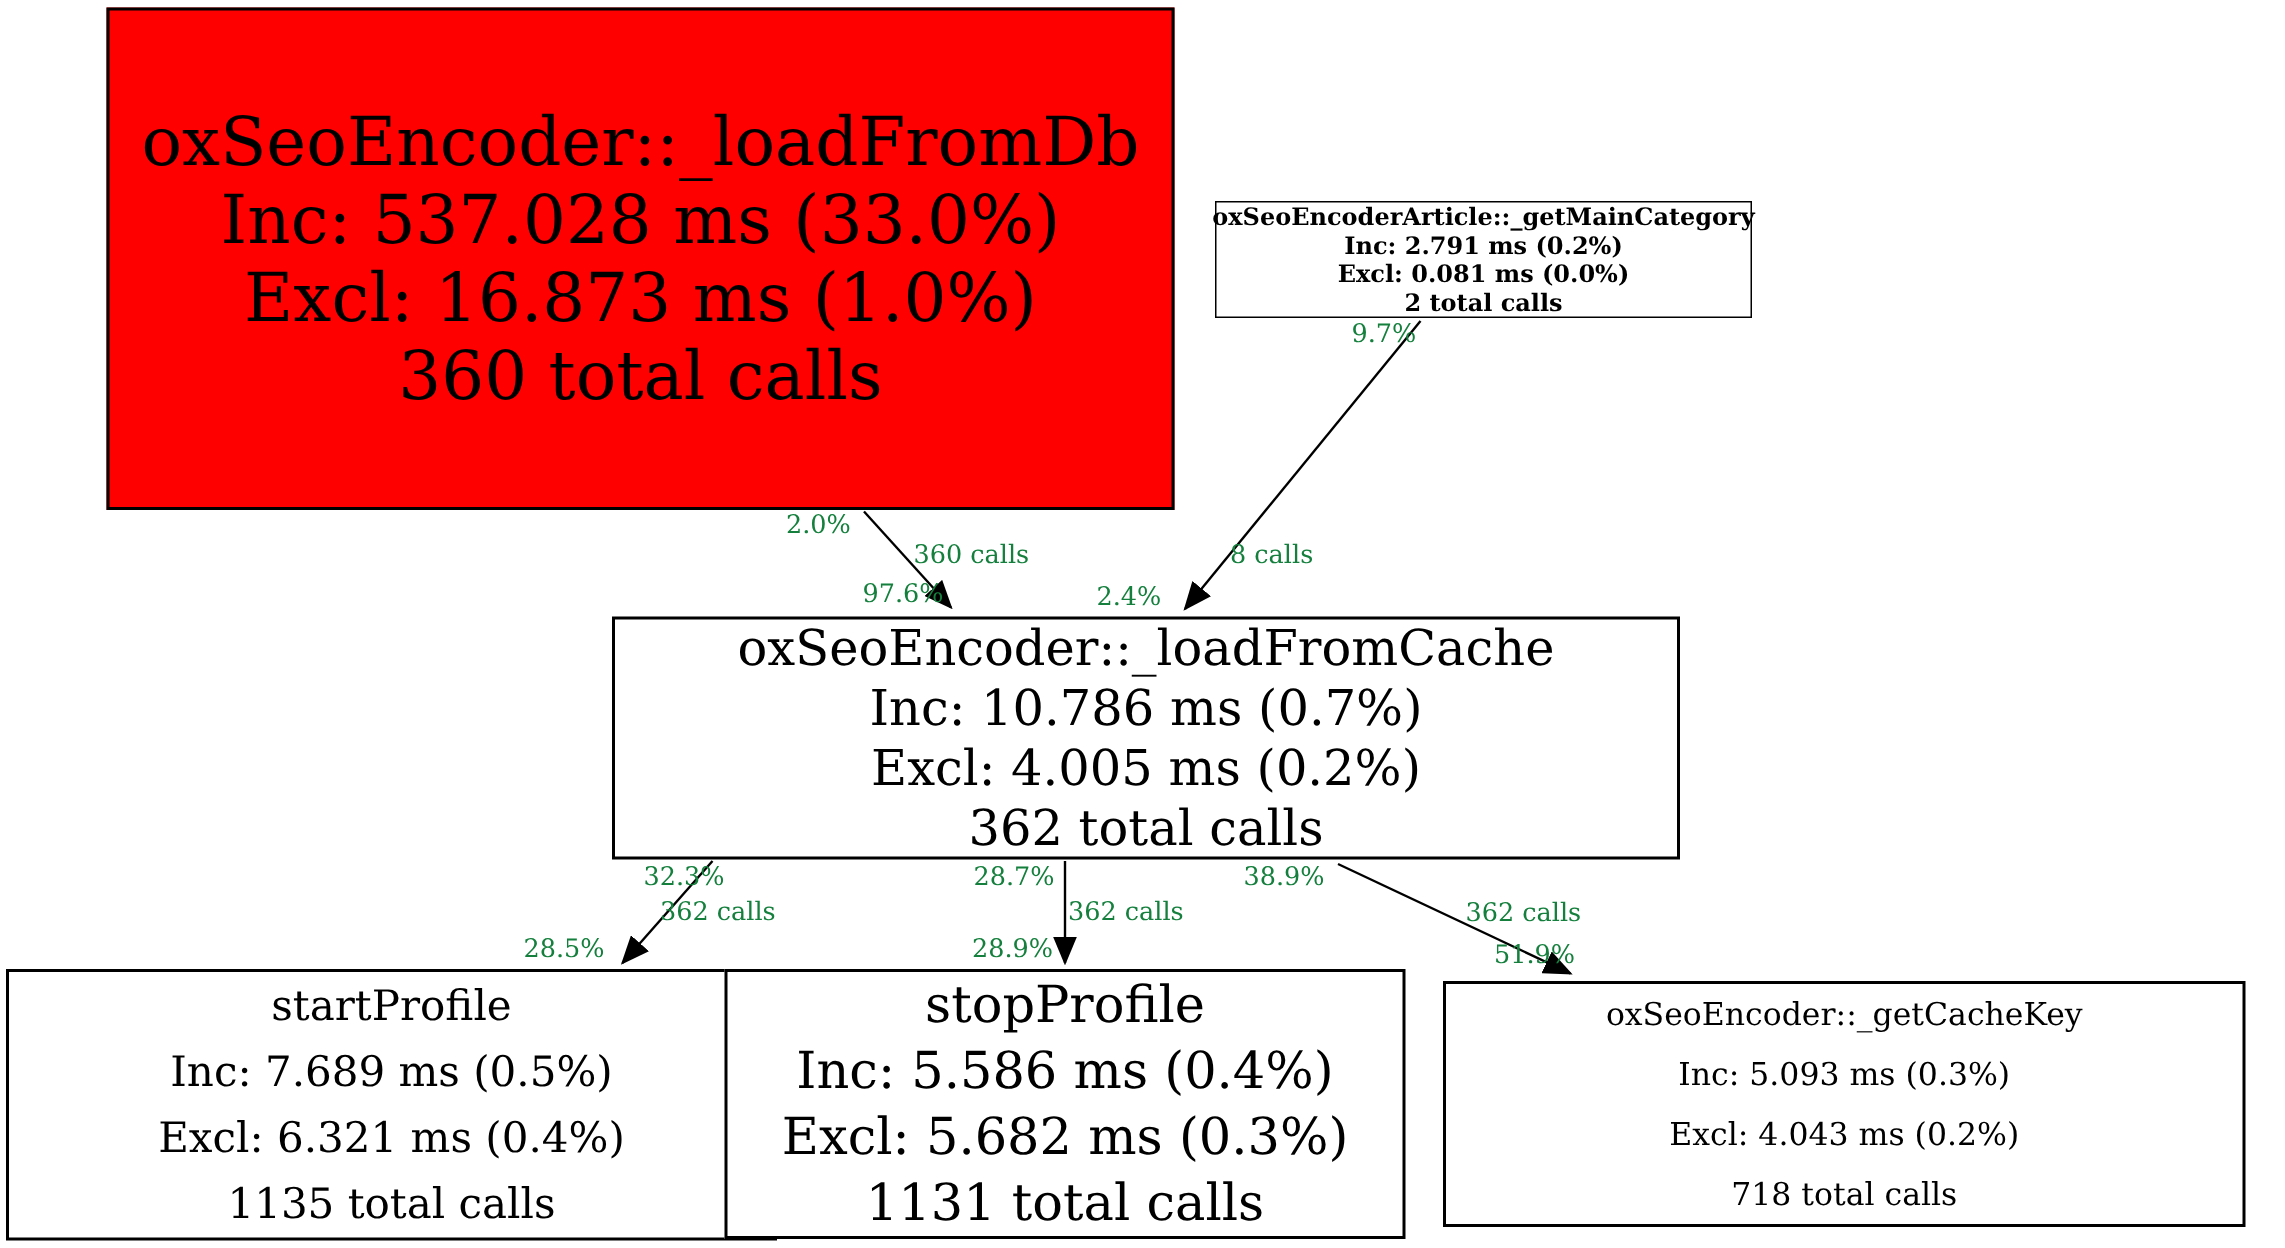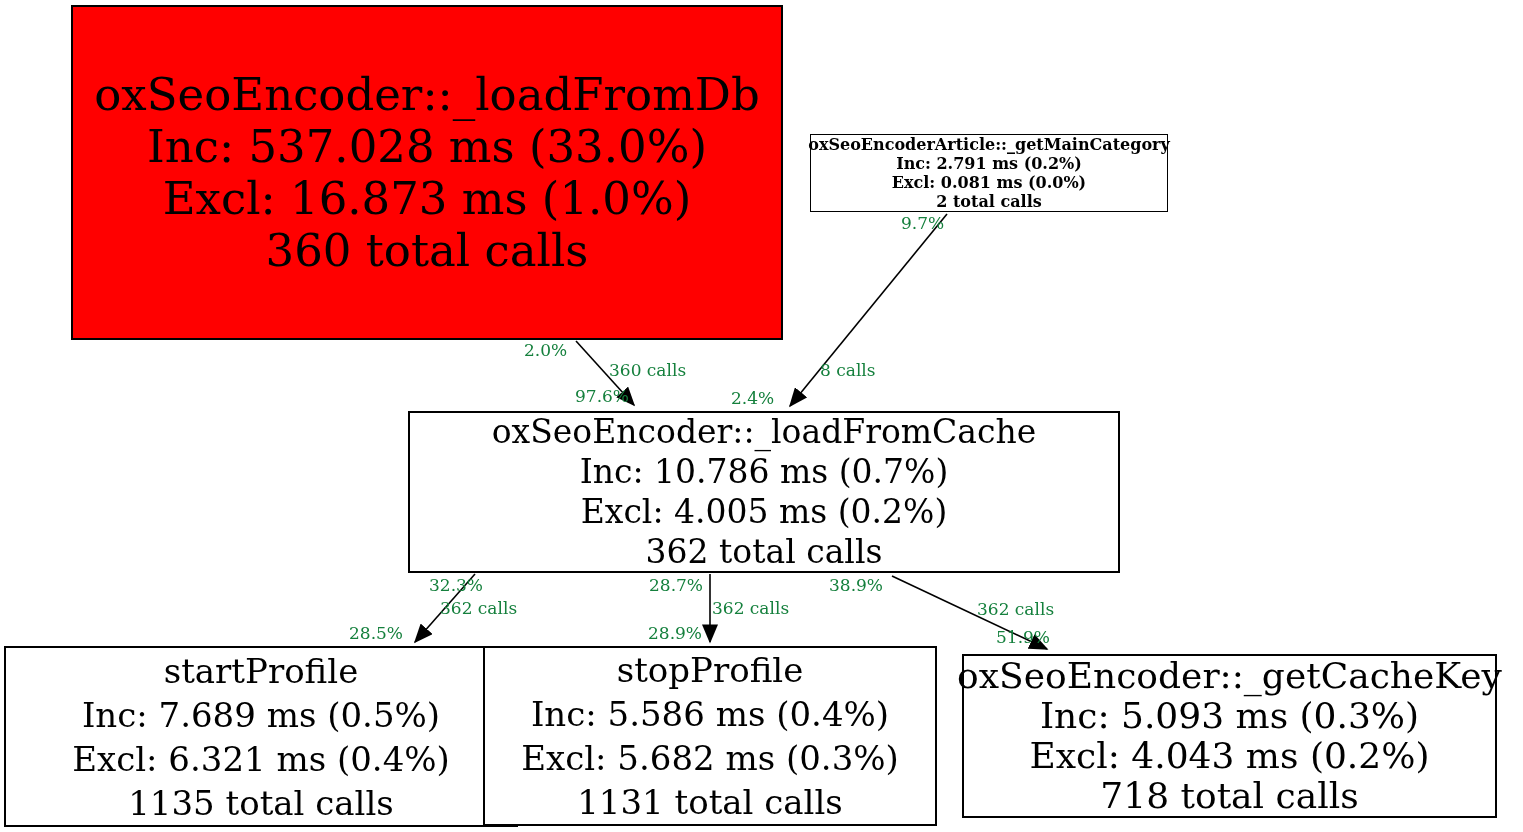--- a/index.html
+++ b/index.html
@@ -32,23 +32,23 @@
     justify-content: center;
     align-items: center;
     text-align: center;
     color: #000000;
     box-sizing: border-box;
     white-space: nowrap;
   }
   #node-load-from-db   { left: 71px;  top: 5px;   width: 712px; height: 335px; font-size: 45px; line-height: 52px; }
   #node-get-main-category { left: 810px; top: 134px; width: 358px; height: 78px; border-width: 1px; font-size: 16px; line-height: 19px; font-weight: bold; }
   #node-load-from-cache { left: 408px; top: 411px; width: 712px; height: 162px; font-size: 33px; line-height: 40px; }
-  #node-start-profile  { left: 4px;   top: 646px; width: 514px; height: 181px; font-size: 34px; line-height: 44px; }
+  #node-start-profile  { left: 4px;   top: 646px; width: 514px; height: 181px; font-size: 28px; line-height: 44px; }
   #node-stop-profile   { left: 483px; top: 646px; width: 454px; height: 180px; font-size: 34px; line-height: 44px; justify-content: flex-end; }
-  #node-get-cache-key  { left: 962px; top: 654px; width: 535px; height: 164px; font-size: 36px; line-height: 40px; }
+  #node-get-cache-key  { left: 962px; top: 654px; width: 535px; height: 164px; font-size: 21px; line-height: 40px; }
   .edge-label {
     position: absolute;
     font-size: 17px;
     line-height: 18px;
     color: #15803d;
     white-space: nowrap;
   }
   #lbl-e1-tail { left: 524px; top: 341px; }
   #lbl-e1-calls{ left: 609px; top: 361px; }
   #lbl-e1-head { left: 575px; top: 387px; }

